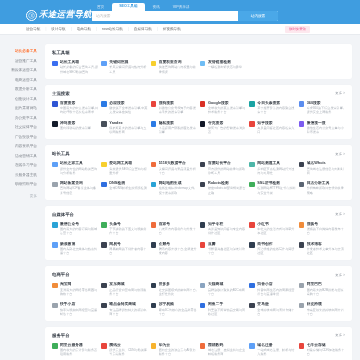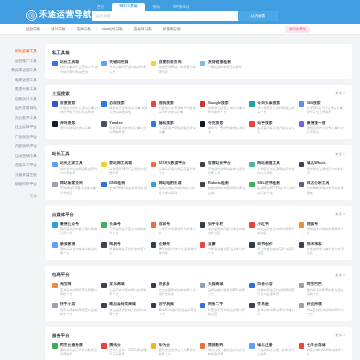--- a/index.html
+++ b/index.html
@@ -17,20 +17,21 @@
     display: flex;
     align-items: flex-end;
     position: relative;
   }
   .brand {
     display: flex;
     align-items: center;
     margin-left: 26px;
     margin-bottom: 3px;
     gap: 2px;
+    font-style: italic;
   }
   .brand-logo {
     width: 11px; height: 11px;
     border-radius: 50%;
     border: 1px solid #ffffff;
     display: flex; align-items: center; justify-content: center;
     color: #fff; font-size: 5px; line-height: 1;
   }
   .brand-name {
     color: #ffffff;

